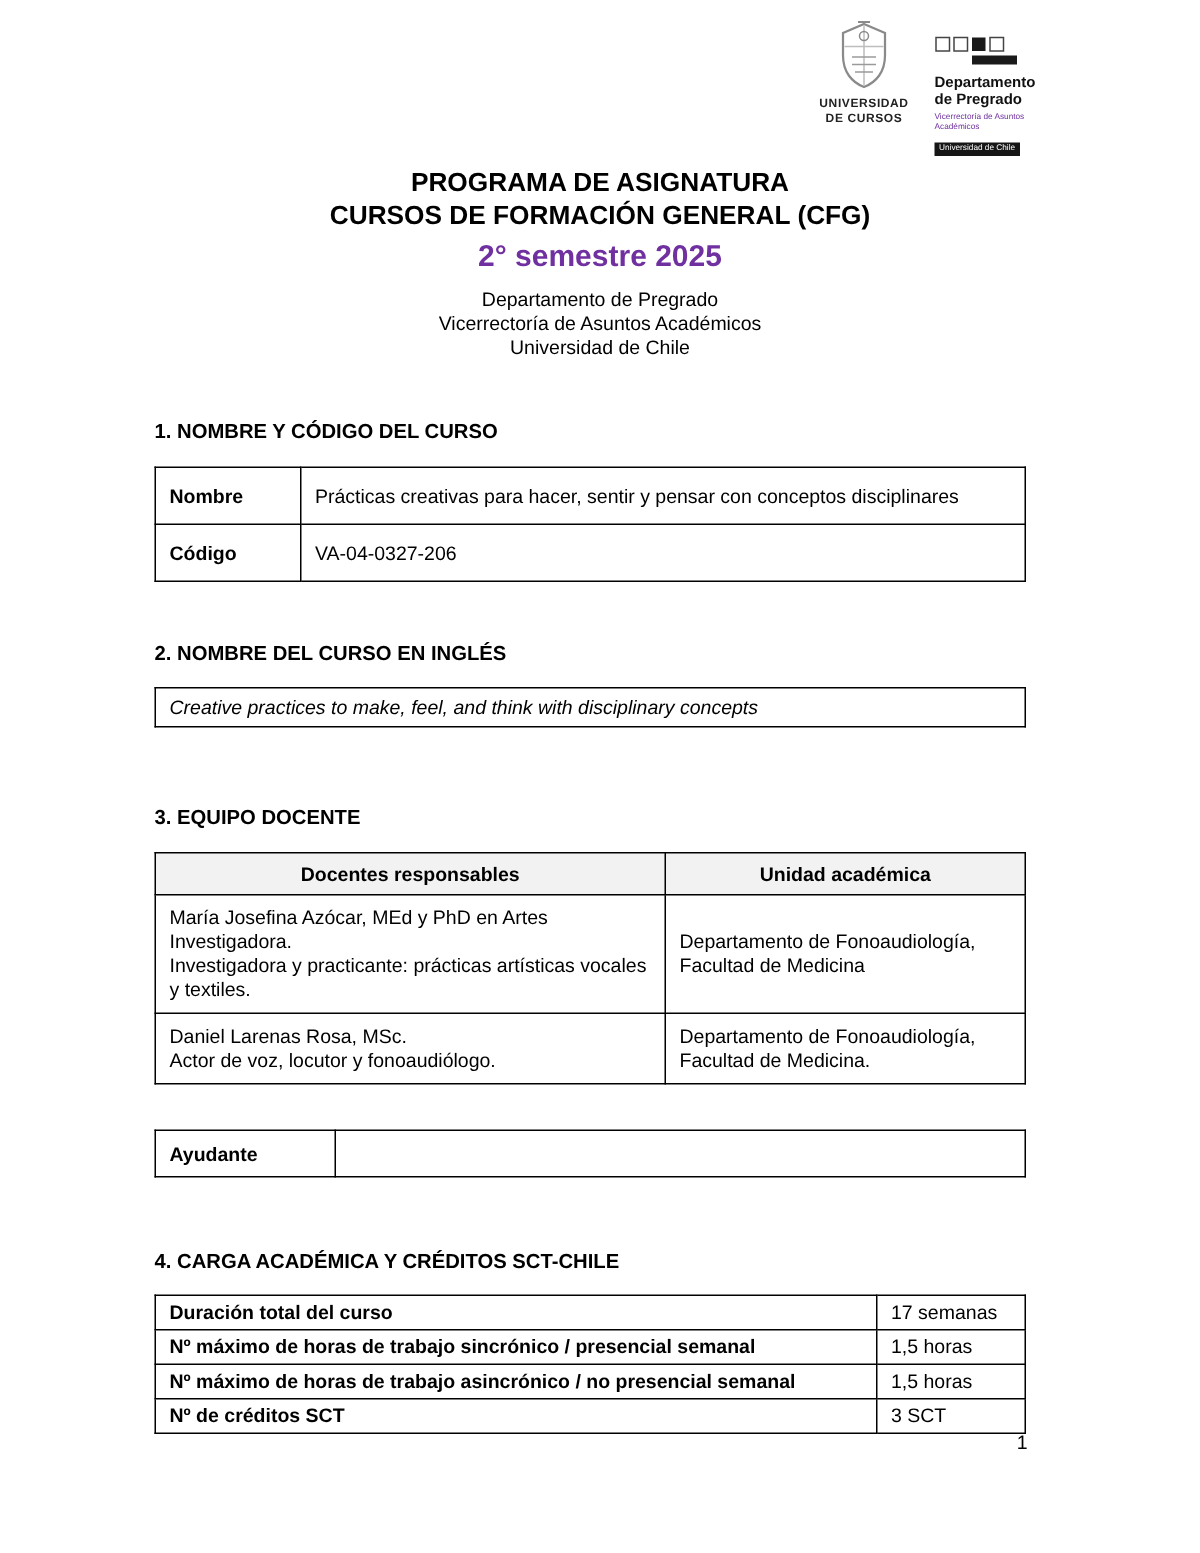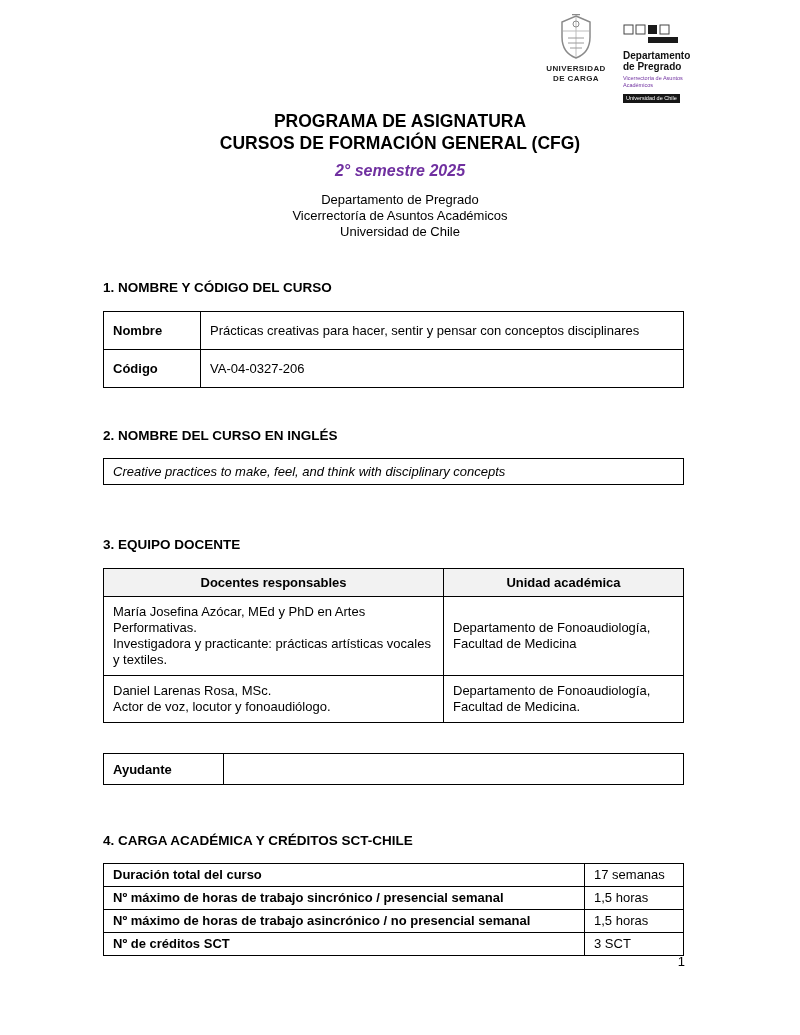--- a/index.html
+++ b/index.html
@@ -15,21 +15,21 @@
   .logo-uchile { display:flex; flex-direction:column; align-items:center; width:66px; padding-top:2px;justify-content:space-between; }
   .uchile-name { margin-top:4px; font-size:8px; letter-spacing:.4px; text-align:center; color:#222; line-height:10px; font-weight:bold; }
   .logo-pregrado { width:92px; padding-top:12px; }
   .pregrado-title { font-size:10px; font-weight:bold; line-height:11px; margin-top:3px; color:#111; }
   .pregrado-sub { font-size:5.5px; color:var(--accent,#7030A0); line-height:6.5px; margin-top:3px; width:62px; }
   .pregrado-bar { margin-top:2px; background:#161616; color:#fff; font-size:5.5px; line-height:9px; padding:0 3px; display:inline-block; }
 
   
   .title-block { padding-top:110px; text-align:center; }
   .title-main { font-size:17.5px; font-weight:bold; line-height:22px; }
-  .title-semester { font-size:16px; font-weight:bold; color:var(--accent,#7030A0); margin-top:4px; line-height:26px;font-style:italic; }
+  .title-semester { font-size:20px; font-weight:bold; color:var(--accent,#7030A0); margin-top:4px; line-height:26px; }
   .title-sub-group { margin-top:8px; }
   .title-sub { font-size:13px; line-height:16px; }
 
   
   .content { margin-left:103px; width:581px; }
   .section-heading { font-weight:bold; font-size:13.5px; }
   .h1 { margin-top:40px; }
   .h2 { margin-top:40px; }
   .h3 { margin-top:52px; }
   .h4 { margin-top:48px; }
@@ -68,21 +68,21 @@
       <svg width="34" height="46" viewBox="0 0 34 46">
         <path d="M17 2 L31 8 V23 C31 34 25 41 17 44 C9 41 3 34 3 23 V8 Z" fill="none" stroke="#8a8a8a" stroke-width="1.5"></path>
         <path d="M17 3 V43" stroke="#bdbdbd" stroke-width="1"></path>
         <path d="M4 17 H30" stroke="#bdbdbd" stroke-width="1"></path>
         <circle cx="17" cy="10" r="3" fill="none" stroke="#8a8a8a" stroke-width="1"></circle>
         <path d="M9 24 h16 M9 29 h16 M11 34 h12" stroke="#9a9a9a" stroke-width="1"></path>
         <path d="M13 0.5 h8" stroke="#8a8a8a" stroke-width="1.5"></path>
       </svg>
       <div class="uchile-name">
         <div>UNIVERSIDAD</div>
-        <div>DE CARGA</div>
+        <div>DE CURSOS</div>
       </div>
     </div>
     <div class="logo-pregrado">
       <svg width="64" height="20" viewBox="0 0 64 20">
         <rect x="1" y="1" width="9" height="9" fill="none" stroke="#444" stroke-width="1"></rect>
         <rect x="13" y="1" width="9" height="9" fill="none" stroke="#444" stroke-width="1"></rect>
         <rect x="25" y="1" width="9" height="9" fill="#1a1a1a"></rect>
         <rect x="37" y="1" width="9" height="9" fill="none" stroke="#444" stroke-width="1"></rect>
         <rect x="25" y="13" width="30" height="6" fill="#1a1a1a"></rect>
       </svg>
@@ -135,21 +135,21 @@
     <table class="t3">
       <thead>
         <tr>
           <th class="col-docentes">Docentes responsables</th>
           <th>Unidad académica</th>
         </tr>
       </thead>
       <tbody>
         <tr>
           <td>
-            <div>María Josefina Azócar, MEd y PhD en Artes Performativas.</div>
+            <div>María Josefina Azócar, MEd y PhD en Artes Investigadora.</div>
             <div>Investigadora y practicante: prácticas artísticas vocales y textiles.</div>
           </td>
           <td>Departamento de Fonoaudiología, Facultad de Medicina</td>
         </tr>
         <tr>
           <td>
             <div>Daniel Larenas Rosa, MSc.</div>
             <div>Actor de voz, locutor y fonoaudiólogo.</div>
           </td>
           <td>Departamento de Fonoaudiología, Facultad de Medicina.</td>

